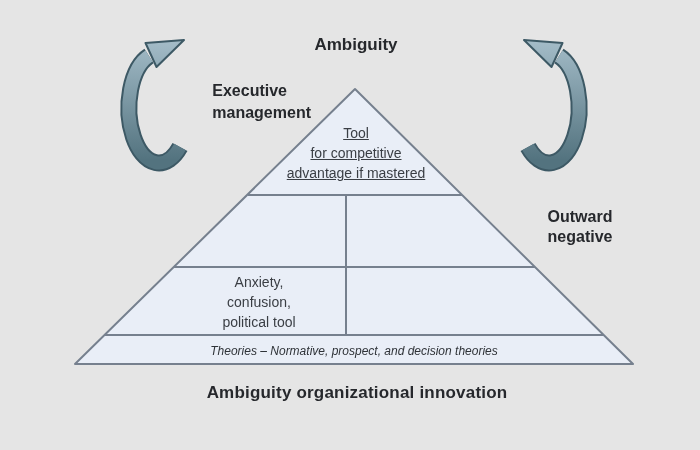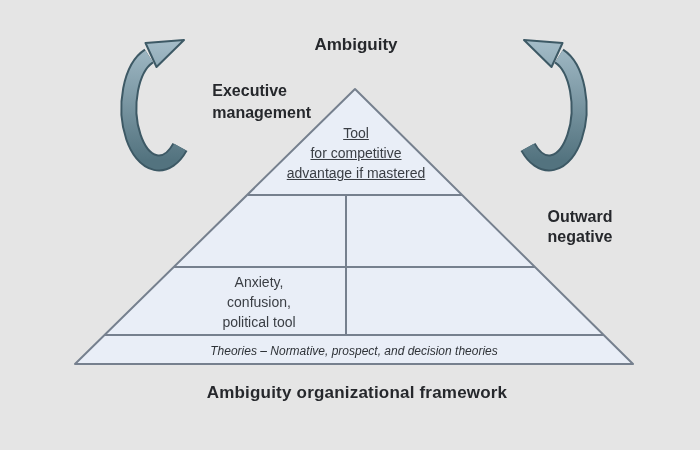--- a/index.html
+++ b/index.html
@@ -87,15 +87,15 @@
 
 
 
   <div class="lbl cell" style="left:259px;top:302px;text-align:center;">Anxiety,
 confusion,
 political tool</div>
 
 
   <div class="lbl theories" style="left:354px;top:351px;">Theories – Normative, prospect, and decision theories</div>
 
-  <div class="lbl bold caption" style="left:357px;top:393px;">Ambiguity organizational framework</div>
+  <div class="lbl bold caption" style="left:357px;top:393px;">Ambiguity organizational innovation</div>
 
 </div>
 
 </body></html>

